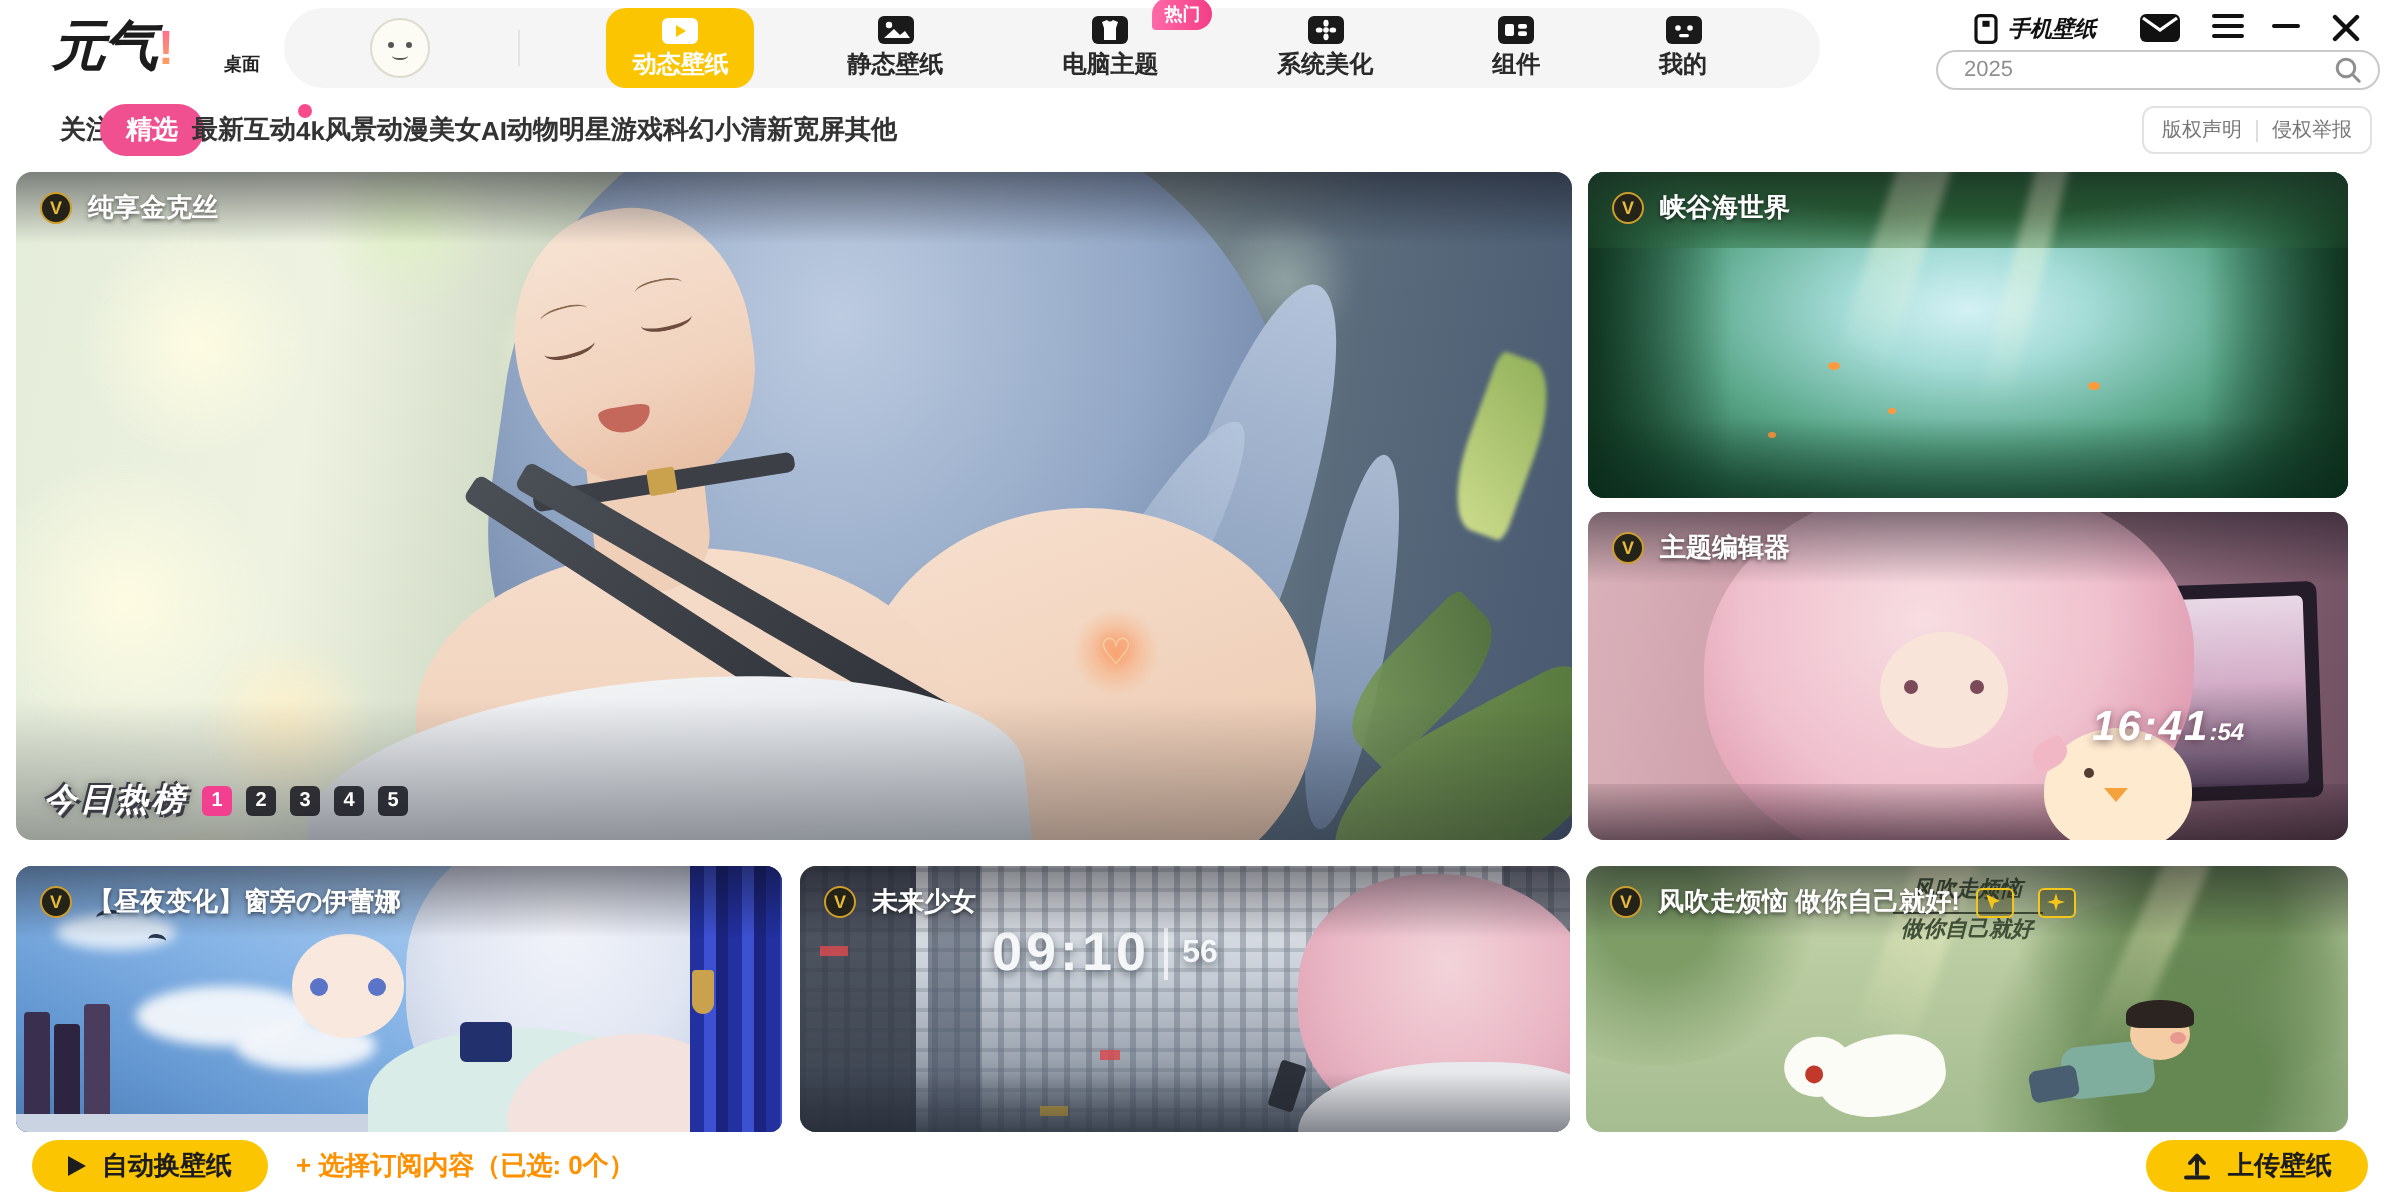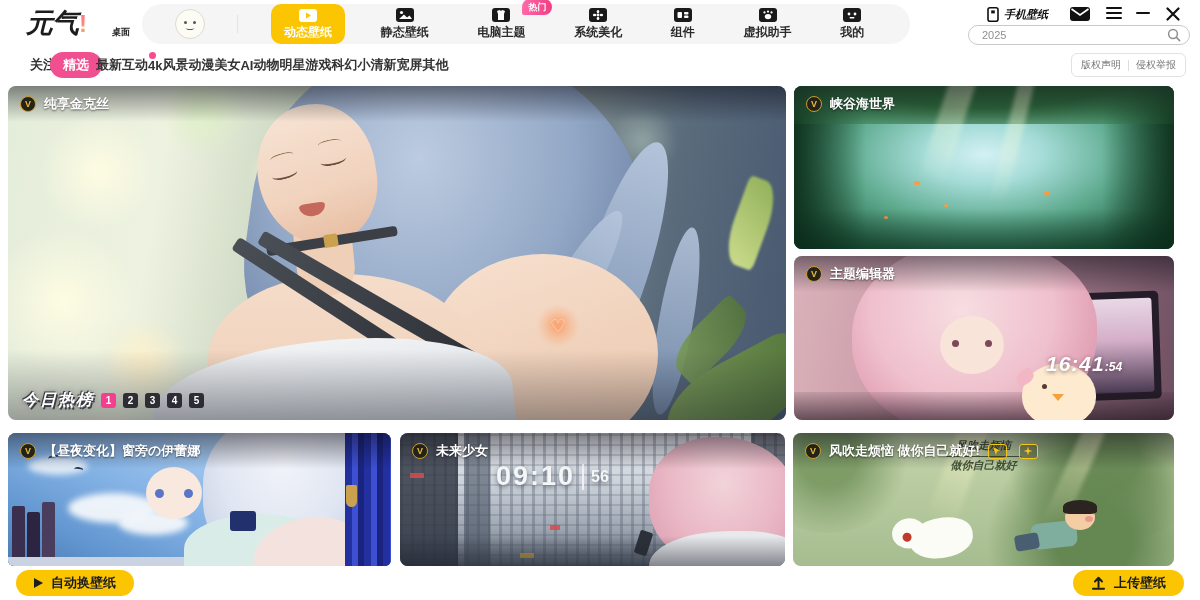--- a/index.html
+++ b/index.html
@@ -366,32 +366,20 @@
           <rect x="0" y="0" width="18" height="14" rx="3" fill="#1a1a1a"></rect>
           <rect x="3.5" y="4" width="4.5" height="6" rx="1" fill="#fff"></rect>
           <rect x="10" y="4" width="4.5" height="2.4" rx="1" fill="#fff"></rect>
           <rect x="10" y="7.6" width="4.5" height="2.4" rx="1" fill="#fff"></rect>
         </svg>
       <span class="tlabel">组件</span>
     </div>
     <div class="tab">
       <svg width="18" height="14" viewBox="0 0 18 14">
           <rect x="0" y="0" width="18" height="14" rx="3" fill="#1a1a1a"></rect>
-          <g fill="#fff">
-            <circle cx="5.5" cy="4.4" r="1.1"></circle>
-            <circle cx="9" cy="3.6" r="1.1"></circle>
-            <circle cx="12.5" cy="4.4" r="1.1"></circle>
-            <ellipse cx="9" cy="8.6" rx="3.2" ry="2.6"></ellipse>
-          </g>
-        </svg>
-      <span class="tlabel">虚拟助手</span>
-    </div>
-    <div class="tab">
-      <svg width="18" height="14" viewBox="0 0 18 14">
-          <rect x="0" y="0" width="18" height="14" rx="3" fill="#1a1a1a"></rect>
           <circle cx="6" cy="6" r="1.4" fill="#fff"></circle>
           <circle cx="12" cy="6" r="1.4" fill="#fff"></circle>
           <rect x="6.5" y="9" width="5" height="1.6" rx="0.8" fill="#fff"></rect>
         </svg>
       <span class="tlabel">我的</span>
     </div>
   </div>
 
   <div class="tb-right" id="phonewp">
     <svg width="13" height="15" viewBox="0 0 13 15">
@@ -657,20 +645,21 @@
       </span>
     </div>
   </div>
 </div>
 
 <div id="bottombar">
   <div class="ybtn">
     <span class="playtri"></span>
     <span>自动换壁纸</span>
   </div>
+  <span id="seltext">+ 选择订阅内容（已选: 0个）</span>
   <span id="bb-spacer"></span>
   <div class="ybtn">
     <svg width="15" height="14" viewBox="0 0 15 14">
         <path d="M7.5 11 L7.5 2.5 M4 5.5 L7.5 1.8 L11 5.5" stroke="#1d1d1d" stroke-width="2" fill="none" stroke-linecap="round" stroke-linejoin="round"></path>
         <path d="M2 12.8 L13 12.8" stroke="#1d1d1d" stroke-width="2" stroke-linecap="round"></path>
       </svg>
     <span>上传壁纸</span>
   </div>
 </div>
 

